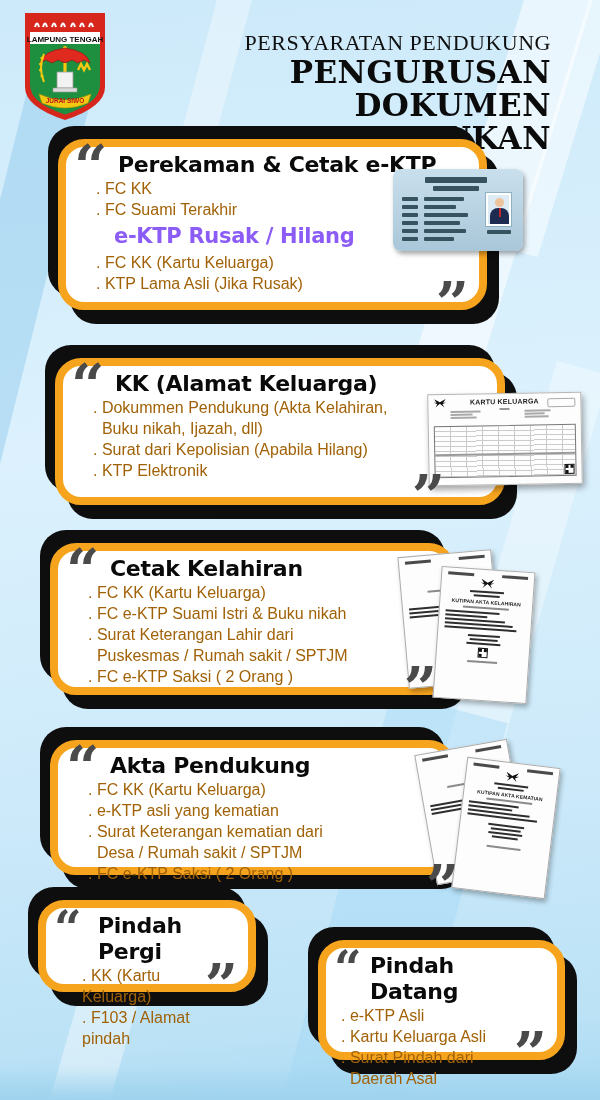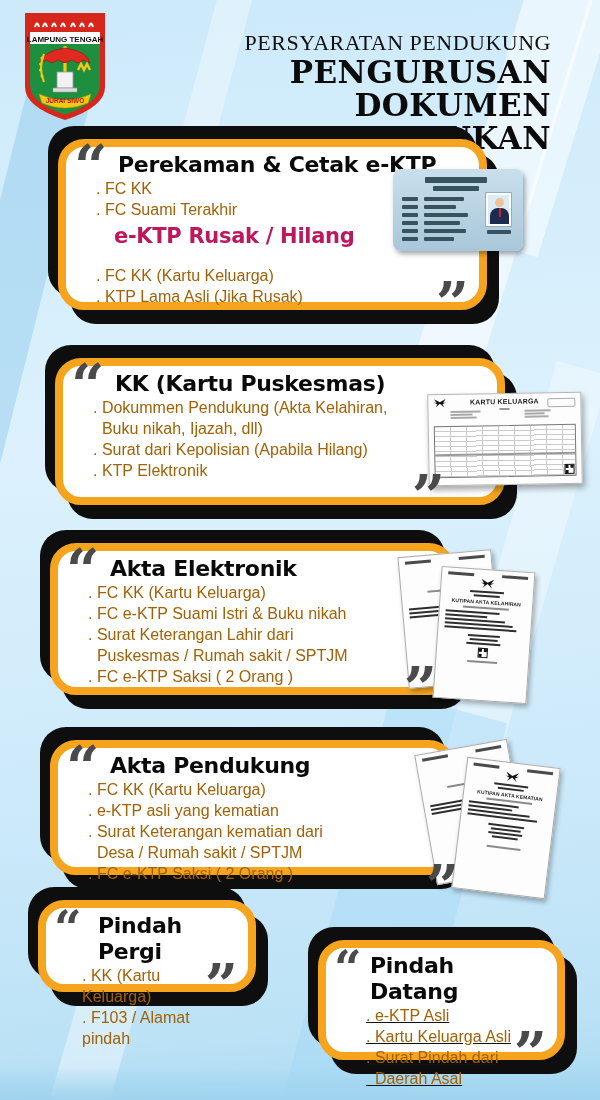--- a/index.html
+++ b/index.html
@@ -21,21 +21,21 @@
   .header-text{position:absolute;left:111px;width:440px;top:30px;text-align:right;}
   .subtitle{font:400 22px/26px "Liberation Serif",serif;letter-spacing:.5px;color:#101010;}
   .big-title{font:700 31px/33px "DejaVu Serif",serif;letter-spacing:.5px;color:#0b0b0b;}
   .logo{position:absolute;left:22px;top:10px;width:86px;height:112px;}
 
   
   .card{position:absolute;box-sizing:border-box;background:#fff;border:8px solid #f6a41e;
     border-radius:26px;padding:5px 14px 5px 12px;z-index:1;
     box-shadow:-10px -13px 0 #0e0e0e,12px 14px 0 #0e0e0e;}
   .card-title{font:700 22px/26px "DejaVu Sans",sans-serif;letter-spacing:-.3px;margin-left:40px;color:#0a0a0a;}
-  .card-subtitle{font:700 21px/24px "DejaVu Sans",sans-serif;letter-spacing:-.3px;margin:4px 0 17px 36px;color:#be185d;}
+  .card-subtitle{font:700 21px/24px "DejaVu Sans",sans-serif;letter-spacing:-.3px;margin:4px 0 4px 36px;color:#8b5cf6;}
   .items{margin-left:18px;}
   .item{font:16px/21px "Liberation Sans",sans-serif;white-space:pre-wrap;color:#a16207;}
   .open-quote{position:absolute;left:8px;top:-10px;font:700 58px/60px "DejaVu Serif",serif;color:#4a4a4a;height:40px;overflow:visible;}
   .close-quote{position:absolute;right:10px;bottom:-16px;font:700 58px/30px "DejaVu Serif",serif;color:#4a4a4a;z-index:2;}
   #card2 .close-quote{right:52px;bottom:-14px;}
   #card4 .close-quote{right:-12px;bottom:-34px;}
   #card5 .open-quote,#card6 .open-quote{font-size:48px;}
 
   #card1{left:58px;top:139px;width:429px;height:171px;}
   #card2{left:55px;top:358px;width:450px;height:147px;}
@@ -170,21 +170,21 @@
             <div class="tie"></div>
           </div>
       </div>
       <div class="bar" style="right:12px;top:61px;width:24px;height:4px;"></div>
     </div>
     <span class="close-quote">”</span>
   </div>
 
   <div class="card" id="card2">
     <span class="open-quote">“</span>
-    <div class="card-title">KK (Kartu Puskesmas)</div>
+    <div class="card-title">KK (Alamat Keluarga)</div>
     <div class="items">
         <div class="item">. Dokummen Pendukung (Akta Kelahiran,
   Buku nikah, Ijazah, dll)</div>
         <div class="item">. Surat dari Kepolisian (Apabila Hilang)</div>
         <div class="item">. KTP Elektronik</div>
       </div>
     <div class="kkdoc">
       <svg class="kk-garuda" viewBox="0 0 20 14">
         <path d="M10 5 L1 0 L5 6 L0 5 L6 8 L3 13 L10 7 L17 13 L14 8 L20 5 L15 6 L19 0 Z" fill="#111"></path>
       </svg>
@@ -198,21 +198,21 @@
       <div class="kk-l" style="left:96px;top:19px;width:20px;"></div>
       <div class="kk-l" style="left:96px;top:22px;width:24px;"></div>
       <div class="kk-table"></div>
       <div class="qr kk-qr"></div>
     </div>
     <span class="close-quote">”</span>
   </div>
 
   <div class="card" id="card3">
     <span class="open-quote">“</span>
-    <div class="card-title">Akta Elektronik</div>
+    <div class="card-title">Cetak Kelahiran</div>
     <div class="items">
         <div class="item">. FC KK (Kartu Keluarga)</div>
         <div class="item">. FC e-KTP Suami Istri &amp; Buku nikah</div>
         <div class="item">. Surat Keterangan Lahir dari
   Puskesmas / Rumah sakit / SPTJM</div>
         <div class="item">. FC e-KTP Saksi ( 2 Orang )</div>
       </div>
     <div class="docs">
       <div class="doc back">
         <div class="hrow">
@@ -310,21 +310,21 @@
     <div class="items" style="margin-left:24px;">
         <div class="item">. KK (Kartu Keluarga)</div>
         <div class="item">. F103 / Alamat pindah</div>
       </div>
     <span class="close-quote">”</span>
   </div>
 
   <div class="card" id="card6">
     <span class="open-quote">“</span>
     <div class="card-title" style="margin-left:32px;">Pindah Datang</div>
-    <div class="items" style="margin-left:28px;text-decoration:underline;">
+    <div class="items" style="margin-left:3px;">
         <div class="item">. e-KTP Asli</div>
         <div class="item">. Kartu Keluarga Asli</div>
         <div class="item">. Surat Pindah dari
   Daerah Asal</div>
       </div>
     <span class="close-quote">”</span>
   </div>
 
 </div>
 

